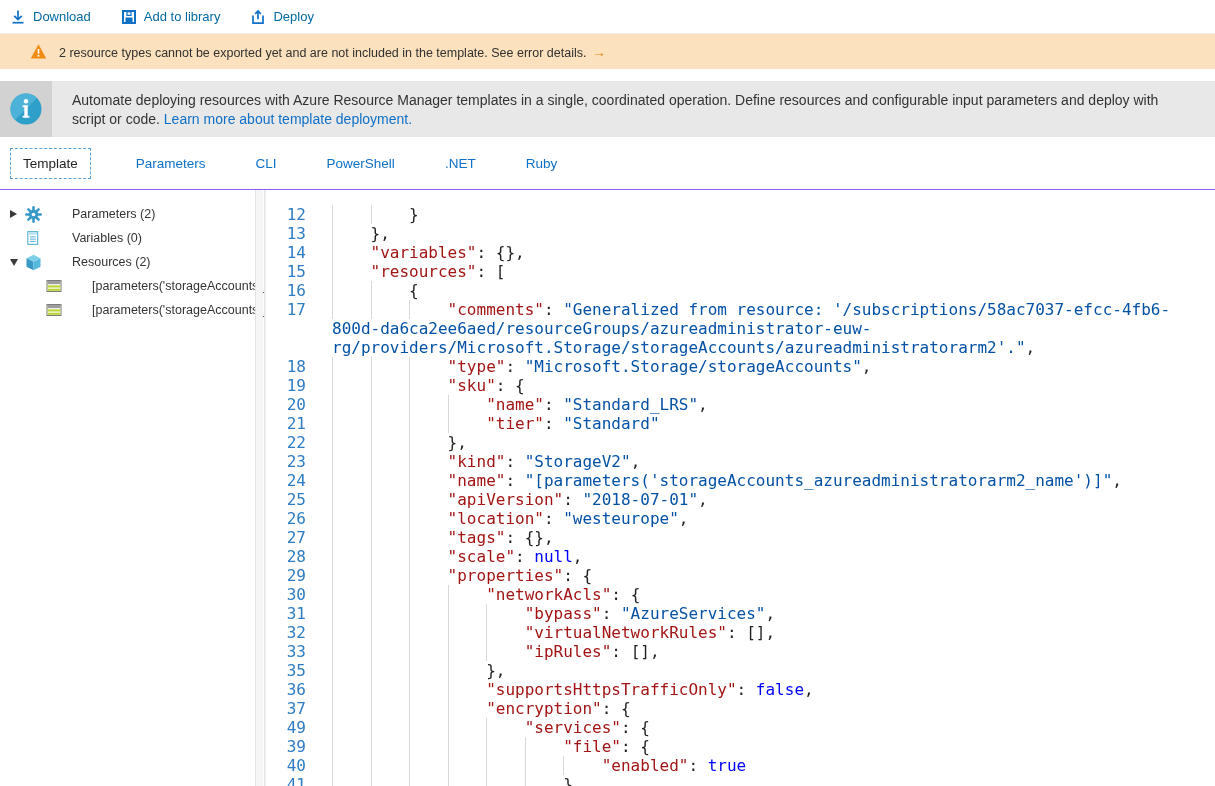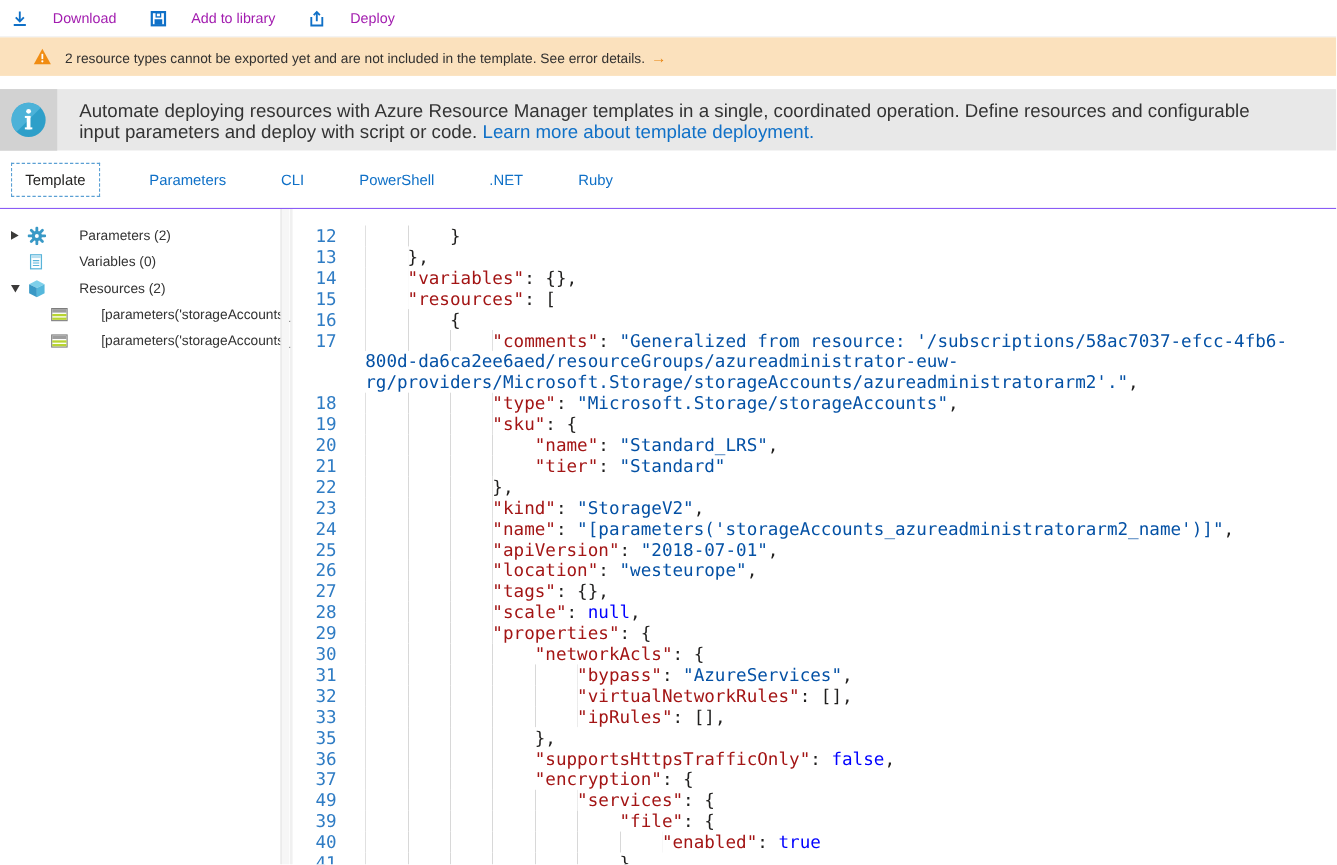--- a/index.html
+++ b/index.html
@@ -3,34 +3,34 @@
 <meta charset="utf-8">
 <style>
   * { margin:0; padding:0; box-sizing:border-box; }
   html,body { background:#fff; }
   body { font-family:"Liberation Sans", sans-serif; color:#323130; }
   .app { width:1215px; height:786px; overflow:hidden; background:#fff; position:relative; }
 
   
   .toolbar { height:34px; display:flex; align-items:center; padding-left:10px; gap:30px;
              border-bottom:1px solid #eee; background:#fff; }
-  .tb-btn { display:flex; align-items:center; gap:22px; font-size:13px; color:#a21caf;
+  .tb-btn { display:flex; align-items:center; gap:7px; font-size:13px; color:#0369a1;
             cursor:pointer; background:none; border:none; font-family:inherit; }
   .tb-btn svg { display:block; }
 
   
   .warn { height:35px; background:#fbe1bd; display:flex; align-items:center; padding-left:30px;
           font-size:12.5px; color:#323130; gap:12px; }
   .warn .arrow { color:#e8830c; font-weight:bold; font-size:14px; margin-left:2px; cursor:pointer; }
   .warn .warn-link { cursor:pointer; }
 
   
   .info { margin-top:12px; height:56px; background:#e8e8e8; display:flex; align-items:stretch; }
   .info-iconbox { width:52px; background:#d2d2d2; display:flex; align-items:center; justify-content:center; flex:0 0 52px; }
-  .info-text { padding:10px 24px 0 20px; font-size:17px; line-height:19px; color:#333; max-width:1140px; }
+  .info-text { padding:10px 24px 0 20px; font-size:14px; line-height:19px; color:#333; max-width:1140px; }
   .info-text a { color:#0f70c7; text-decoration:none; cursor:pointer; }
 
   
   .tabs { height:53px; display:flex; align-items:center; padding-left:10px; gap:24px;
           border-bottom:1px solid #8b5cf6; background:#fff; }
   .tab { font-size:13.5px; color:#0f70c7; cursor:pointer; background:none; border:1px dashed transparent;
          padding:7px 12px; font-family:inherit; }
   .tab.selected { color:#252423; border:1px dashed #5ba0d4; margin-right:8px; }
 
   

